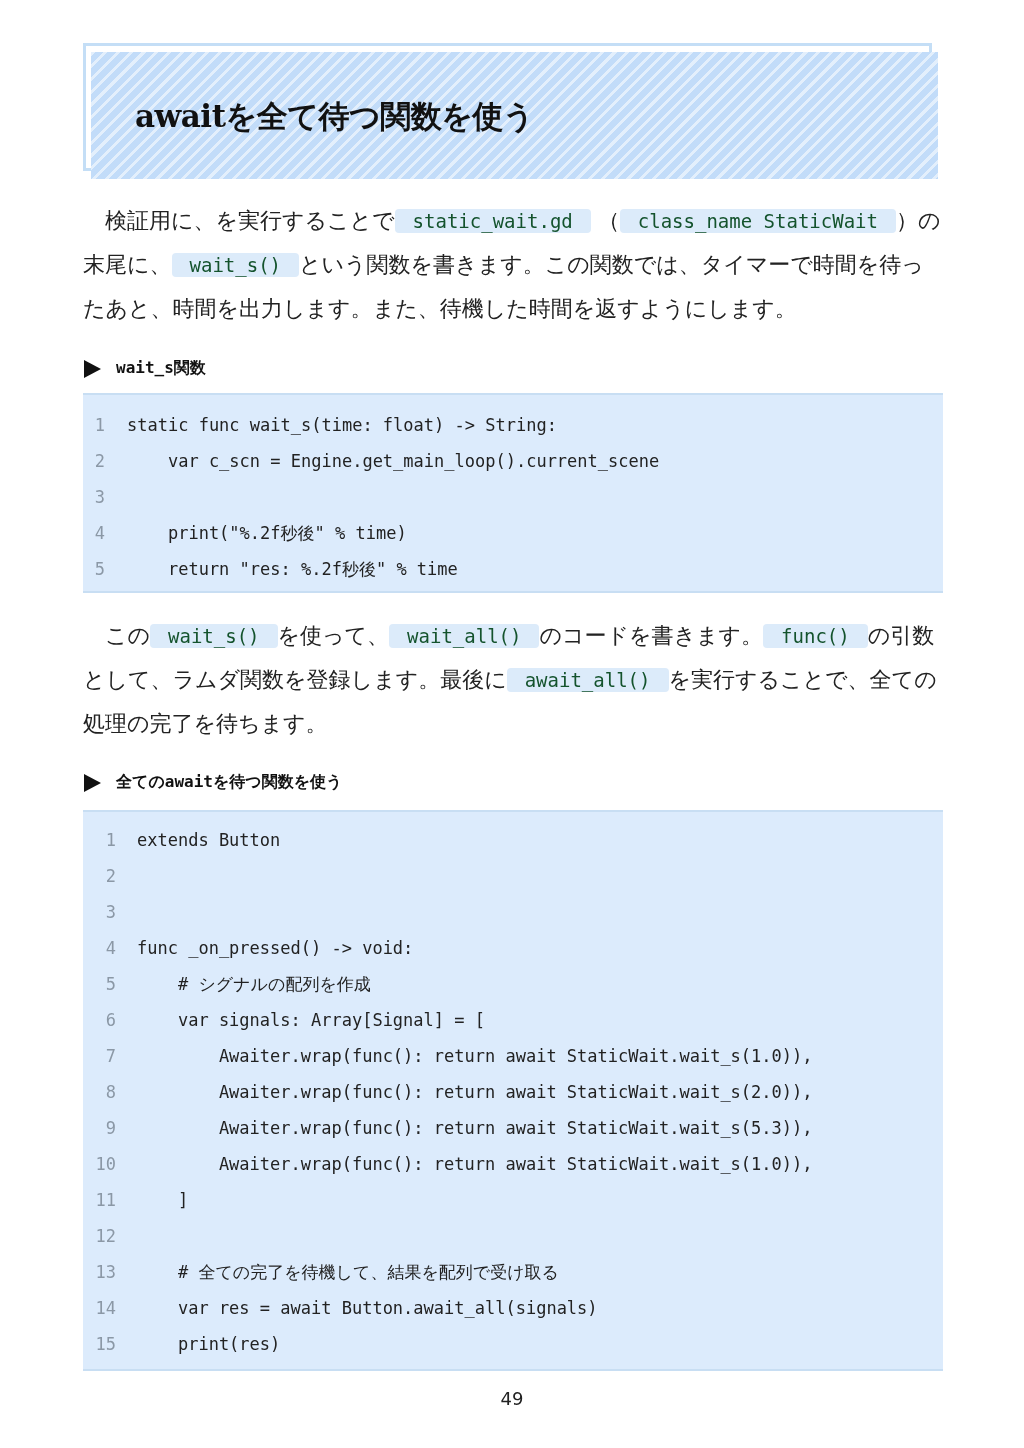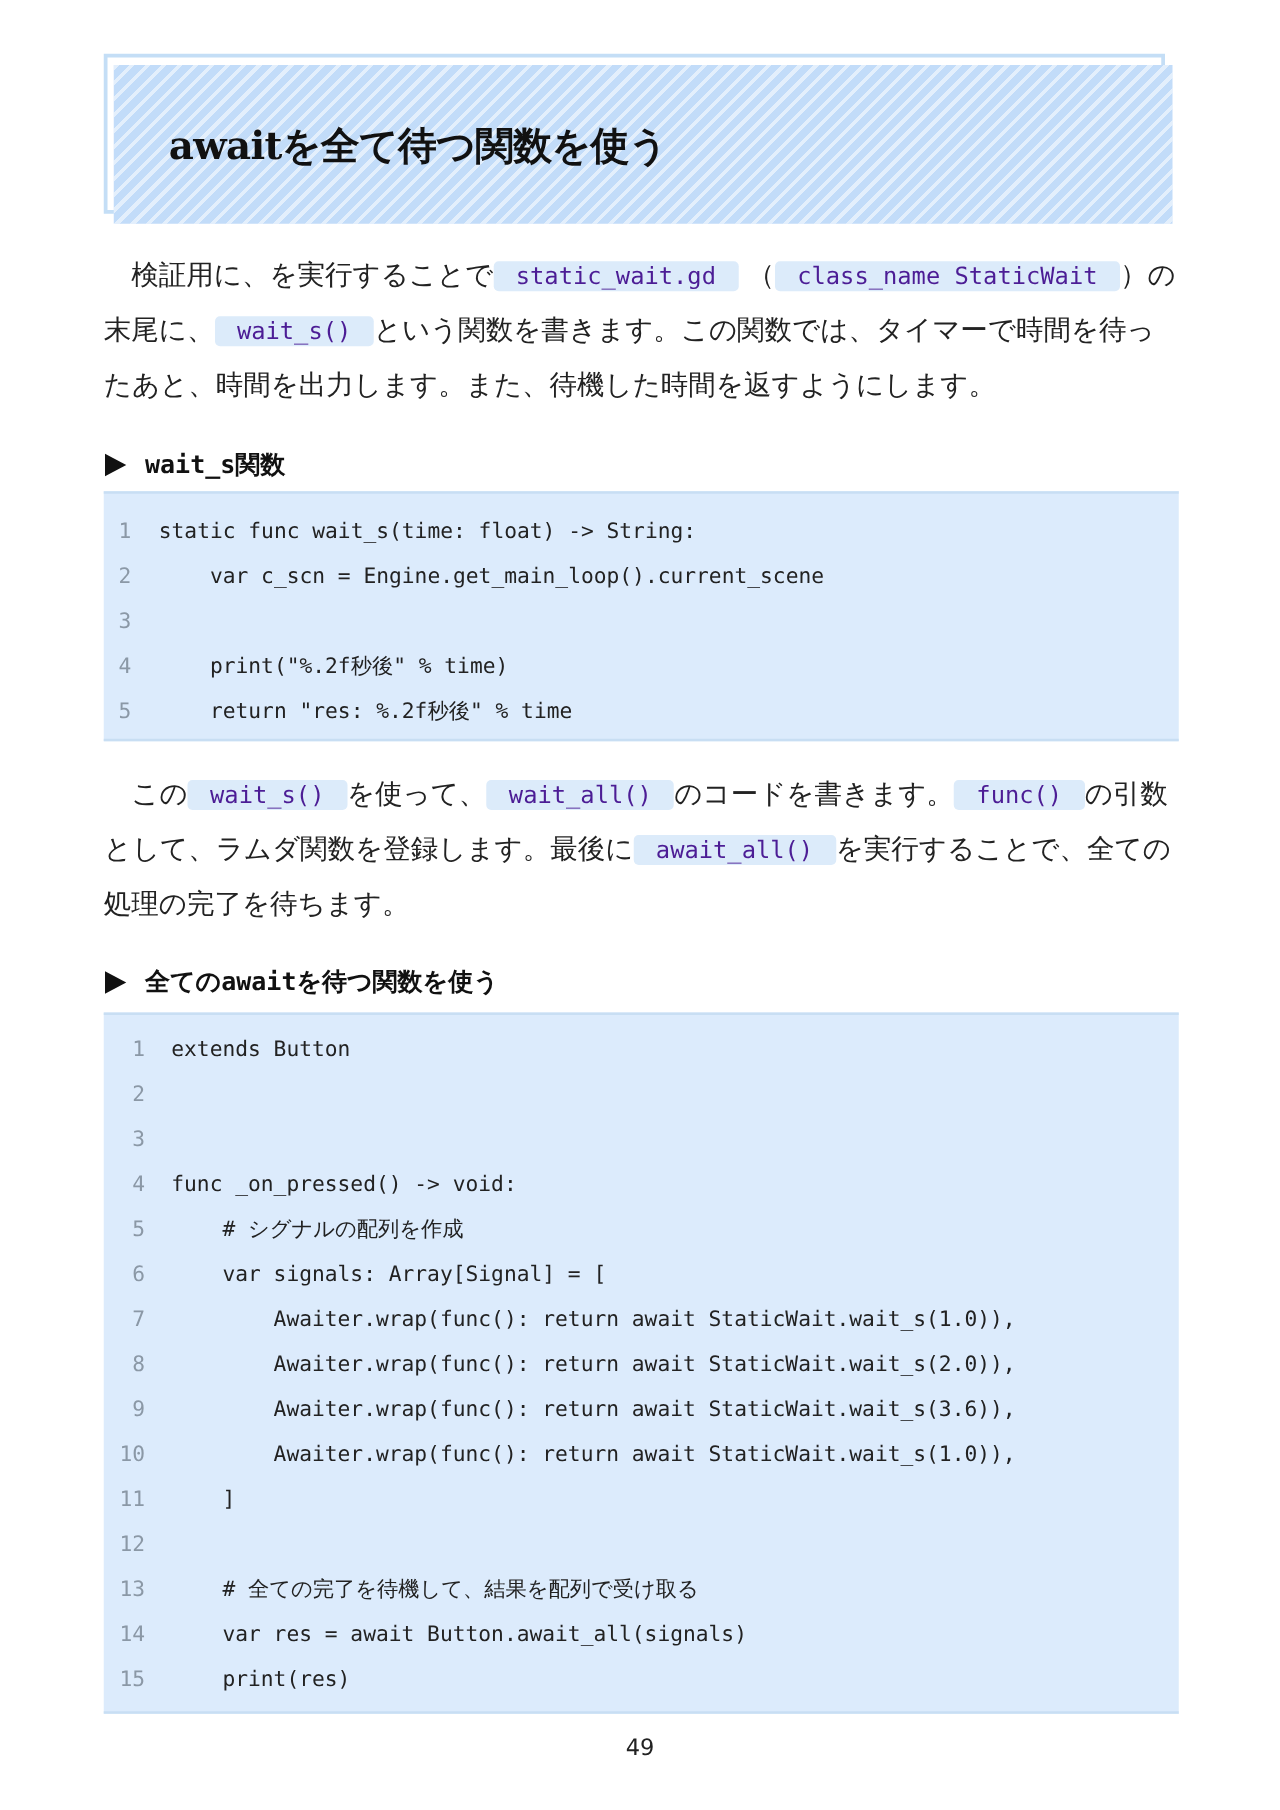--- a/index.html
+++ b/index.html
@@ -13,26 +13,26 @@
       background-color: #c2dcf9;
       background-image: repeating-linear-gradient(135deg, rgba(255,255,255,0.55) 0px, rgba(255,255,255,0.55) 3px, rgba(255,255,255,0) 3px, rgba(255,255,255,0) 9px);
       display: flex; align-items: center;
     }
     .title-text { margin-left: 44px; margin-top: 2px; font-family: "DejaVu Serif", "Liberation Serif", serif; font-weight: bold; font-size: 31px; color: #111; letter-spacing: -0.5px; }
 
     .para { position: absolute; left: 83px; width: 860px; font-size: 22px; line-height: 44px; color: #222; }
     .para .indent { display: inline-block; width: 22px; }
     .ic {
       font-family: "DejaVu Sans Mono", "Liberation Mono", monospace; font-size: 19px;
-      background: #dcebfa; border-radius: 4px; padding: 1px 18px; color: #4c1d95;
+      background: #dcebfa; border-radius: 4px; padding: 1px 18px; color: #14532d;
     }
     .para1 { top: 199px; }
     .para2 { top: 614px; }
 
-    .caption { position: absolute; left: 84px; font-family: "DejaVu Sans Mono", "DejaVu Sans", monospace; font-weight: bold; font-size: 20px; color: #111; display: flex; align-items: center; }
+    .caption { position: absolute; left: 84px; font-family: "DejaVu Sans Mono", "DejaVu Sans", monospace; font-weight: bold; font-size: 16px; color: #111; display: flex; align-items: center; }
     .caption .tri { display: inline-block; width: 0; height: 0; border-top: 9px solid transparent; border-bottom: 9px solid transparent; border-left: 17px solid #111; margin-right: 15px; }
     .cap1 { top: 358px; }
     .cap2 { top: 772px; }
 
     .code { position: absolute; left: 83px; width: 860px; background: #dcebfc; border-top: 2px solid #c8def3; border-bottom: 2px solid #c8def3; font-family: "DejaVu Sans Mono", "Liberation Mono", monospace; font-size: 17px; color: #222; }
     .code1 { top: 393px; height: 200px; padding-top: 12px; }
     .code2 { top: 810px; height: 561px; padding-top: 10px; }
     .line { height: 36px; line-height: 36px; white-space: pre; display: flex; }
     .ln { color: #8b98a6; text-align: right; flex: none; }
     .code1 .ln { width: 22px; margin-right: 22px; }
@@ -75,21 +75,21 @@
 
 <div class="code code2" id="code2">
     <div class="line"><span class="ln">1</span><span class="lc">extends Button</span></div>
     <div class="line"><span class="ln">2</span><span class="lc"></span></div>
     <div class="line"><span class="ln">3</span><span class="lc"></span></div>
     <div class="line"><span class="ln">4</span><span class="lc">func _on_pressed() -&gt; void:</span></div>
     <div class="line"><span class="ln">5</span><span class="lc">    # シグナルの配列を作成</span></div>
     <div class="line"><span class="ln">6</span><span class="lc">    var signals: Array[Signal] = [</span></div>
     <div class="line"><span class="ln">7</span><span class="lc">        Awaiter.wrap(func(): return await StaticWait.wait_s(1.0)),</span></div>
     <div class="line"><span class="ln">8</span><span class="lc">        Awaiter.wrap(func(): return await StaticWait.wait_s(2.0)),</span></div>
-    <div class="line"><span class="ln">9</span><span class="lc">        Awaiter.wrap(func(): return await StaticWait.wait_s(3.6)),</span></div>
+    <div class="line"><span class="ln">9</span><span class="lc">        Awaiter.wrap(func(): return await StaticWait.wait_s(5.3)),</span></div>
     <div class="line"><span class="ln">10</span><span class="lc">        Awaiter.wrap(func(): return await StaticWait.wait_s(1.0)),</span></div>
     <div class="line"><span class="ln">11</span><span class="lc">    ]</span></div>
     <div class="line"><span class="ln">12</span><span class="lc"></span></div>
     <div class="line"><span class="ln">13</span><span class="lc">    # 全ての完了を待機して、結果を配列で受け取る</span></div>
     <div class="line"><span class="ln">14</span><span class="lc">    var res = await Button.await_all(signals)</span></div>
     <div class="line"><span class="ln">15</span><span class="lc">    print(res)</span></div>
   </div>
 
 <div class="page-number">49</div>
 

